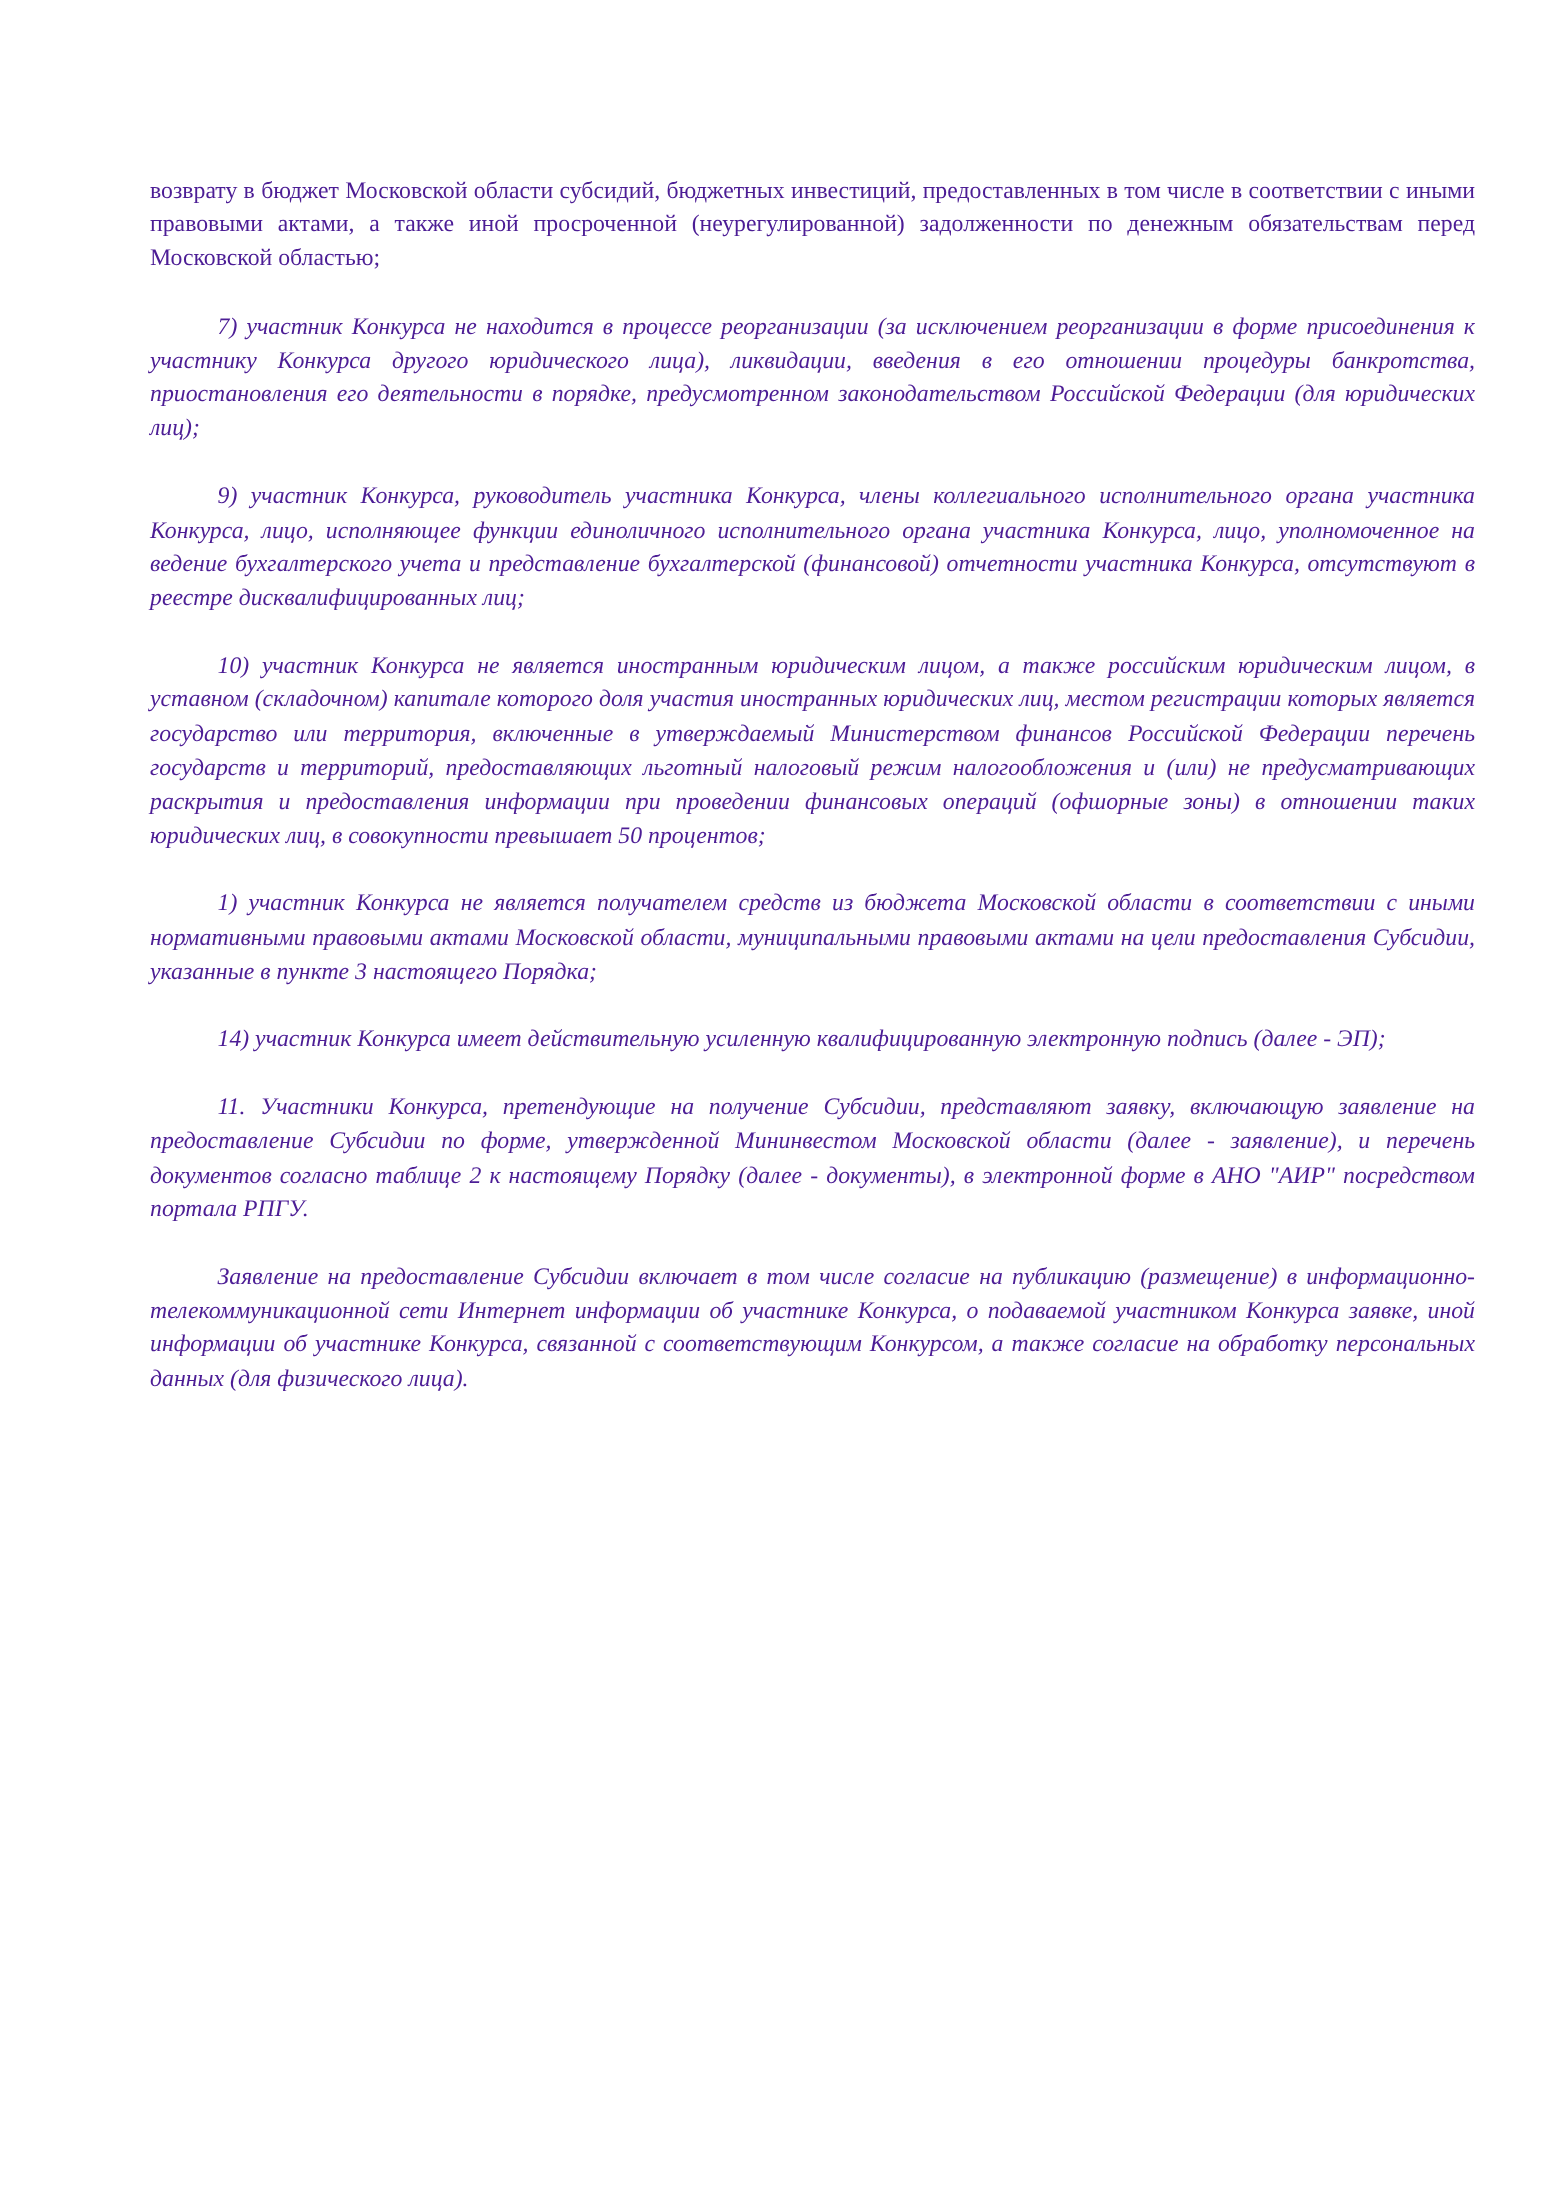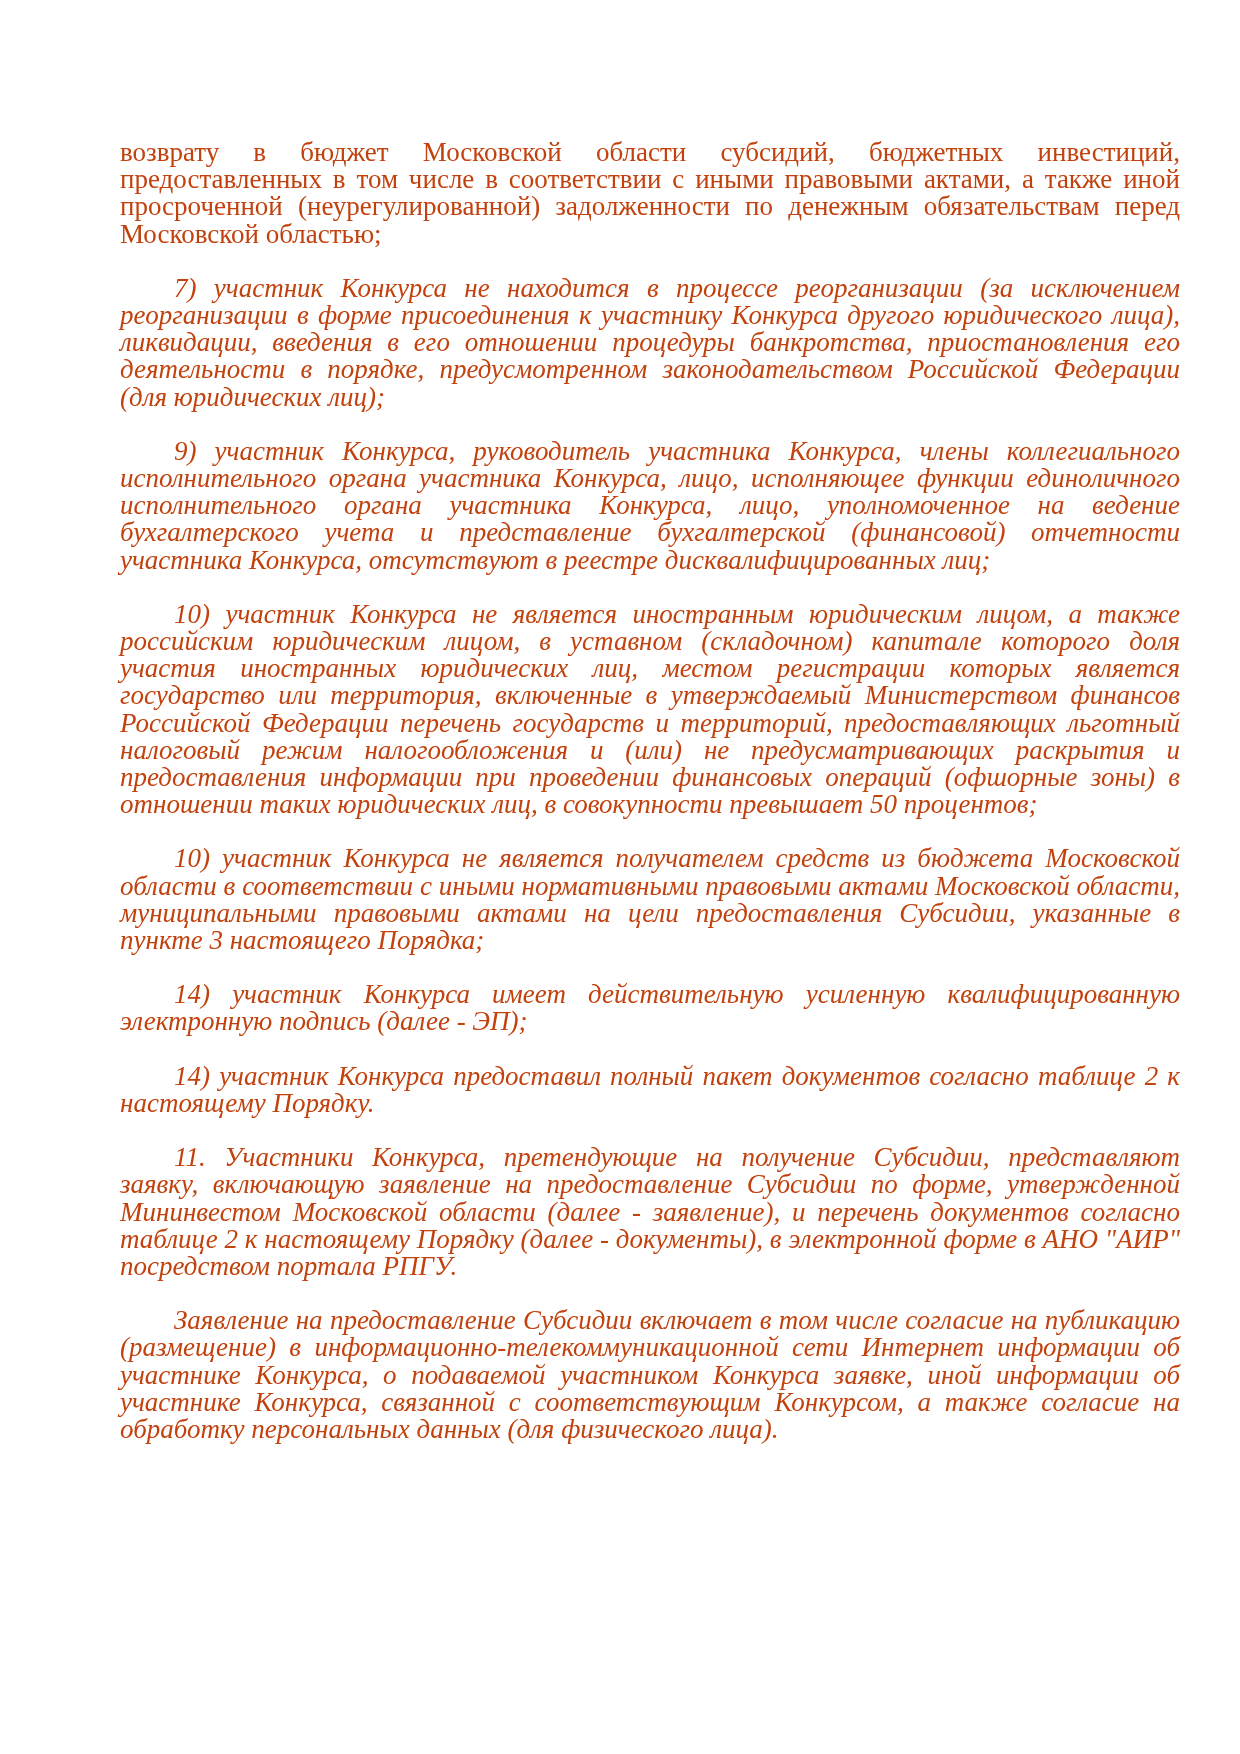--- a/index.html
+++ b/index.html
@@ -12,41 +12,40 @@
       height: 1754px;
       position: relative;
       overflow: hidden;
     }
     .page {
       position: absolute;
       left: 120px;
       top: 139px;
       width: 1060px;
       font-family: "Liberation Serif", "DejaVu Serif", serif;
-      font-size: 27px;
+      font-size: 19px;
       line-height: 27.2px;
-      color: #c2410c;
+      color: #4c1d95;
     }
     .para {
       margin: 0 0 27px 0;
       text-align: justify;
       text-align-last: left;
       hyphens: none;
     }
     .indent {
       text-indent: 54px;
       font-style: italic;
     }
   </style>
 </head>
 <body>
 
 <div class="page">
   <p class="para">возврату в бюджет Московской области субсидий, бюджетных инвестиций, предоставленных в том числе в соответствии с иными правовыми актами, а также иной просроченной (неурегулированной) задолженности по денежным обязательствам перед Московской областью;</p>
   <p class="para indent">7) участник Конкурса не находится в процессе реорганизации (за исключением реорганизации в форме присоединения к участнику Конкурса другого юридического лица), ликвидации, введения в его отношении процедуры банкротства, приостановления его деятельности в порядке, предусмотренном законодательством Российской Федерации (для юридических лиц);</p>
   <p class="para indent">9) участник Конкурса, руководитель участника Конкурса, члены коллегиального исполнительного органа участника Конкурса, лицо, исполняющее функции единоличного исполнительного органа участника Конкурса, лицо, уполномоченное на ведение бухгалтерского учета и представление бухгалтерской (финансовой) отчетности участника Конкурса, отсутствуют в реестре дисквалифицированных лиц;</p>
   <p class="para indent">10) участник Конкурса не является иностранным юридическим лицом, а также российским юридическим лицом, в уставном (складочном) капитале которого доля участия иностранных юридических лиц, местом регистрации которых является государство или территория, включенные в утверждаемый Министерством финансов Российской Федерации перечень государств и территорий, предоставляющих льготный налоговый режим налогообложения и (или) не предусматривающих раскрытия и предоставления информации при проведении финансовых операций (офшорные зоны) в отношении таких юридических лиц, в совокупности превышает 50 процентов;</p>
-  <p class="para indent">10) участник Конкурса не является получателем средств из бюджета Московской области в соответствии с иными нормативными правовыми актами Московской области, муниципальными правовыми актами на цели предоставления Субсидии, указанные в пункте 3 настоящего Порядка;</p>
+  <p class="para indent">1) участник Конкурса не является получателем средств из бюджета Московской области в соответствии с иными нормативными правовыми актами Московской области, муниципальными правовыми актами на цели предоставления Субсидии, указанные в пункте 3 настоящего Порядка;</p>
   <p class="para indent">14) участник Конкурса имеет действительную усиленную квалифицированную электронную подпись (далее - ЭП);</p>
-  <p class="para indent">14) участник Конкурса предоставил полный пакет документов согласно таблице 2 к настоящему Порядку.</p>
   <p class="para indent">11. Участники Конкурса, претендующие на получение Субсидии, представляют заявку, включающую заявление на предоставление Субсидии по форме, утвержденной Мининвестом Московской области (далее - заявление), и перечень документов согласно таблице 2 к настоящему Порядку (далее - документы), в электронной форме в АНО "АИР" посредством портала РПГУ.</p>
   <p class="para indent">Заявление на предоставление Субсидии включает в том числе согласие на публикацию (размещение) в информационно-телекоммуникационной сети Интернет информации об участнике Конкурса, о подаваемой участником Конкурса заявке, иной информации об участнике Конкурса, связанной с соответствующим Конкурсом, а также согласие на обработку персональных данных (для физического лица).</p>
 </div>
 
 </body></html>

